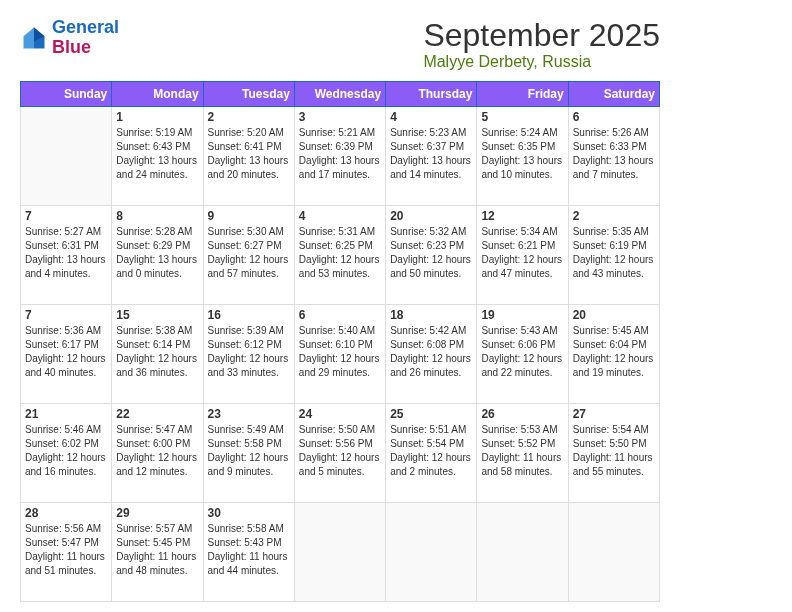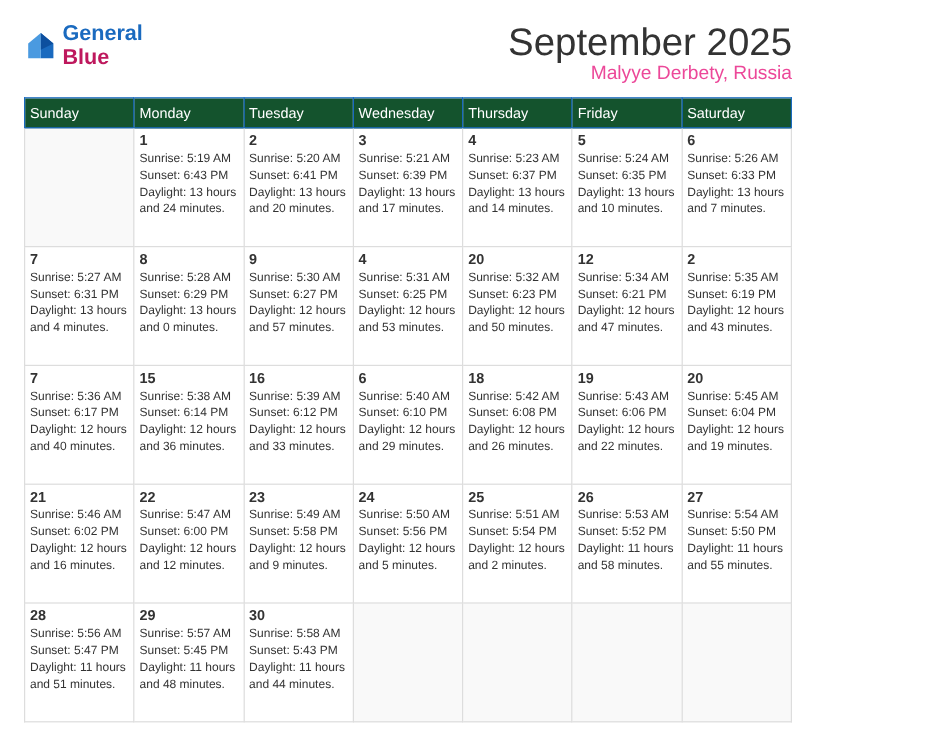--- a/index.html
+++ b/index.html
@@ -35,47 +35,46 @@
       line-height: 1.1;
     }
     .logo-text span {
       color: #1a6abf;
     }
     .logo-icon {
       width: 28px;
       height: 28px;
     }
     .title-block {
-      text-align: right;
     }
     .main-title {
       font-size: 32px;
       font-weight: normal;
       color: #333;
       line-height: 1.1;
     }
     .subtitle {
       font-size: 16px;
-      color: #ec4899;
+      color: #4d7c0f;
     }
     .calendar {
       flex: 1;
       border: 1px solid #ccc;
       border-collapse: collapse;
       width: 100%;
       table-layout: fixed;
     }
     .calendar th {
-      background: #14532d;
+      background: #8b5cf6;
       color: #fff;
       font-size: 12px;
-      font-weight: normal;
+      font-weight: bold;
       padding: 5px 4px;
       border: 1px solid #1a6abf;
-      text-align: left;
+      text-align: right;
     }
     .calendar td {
       border: 1px solid #ddd;
       vertical-align: top;
       padding: 3px 4px;
       font-size: 9.5px;
       color: #333;
       height: 82px;
     }
     .calendar td.empty {

